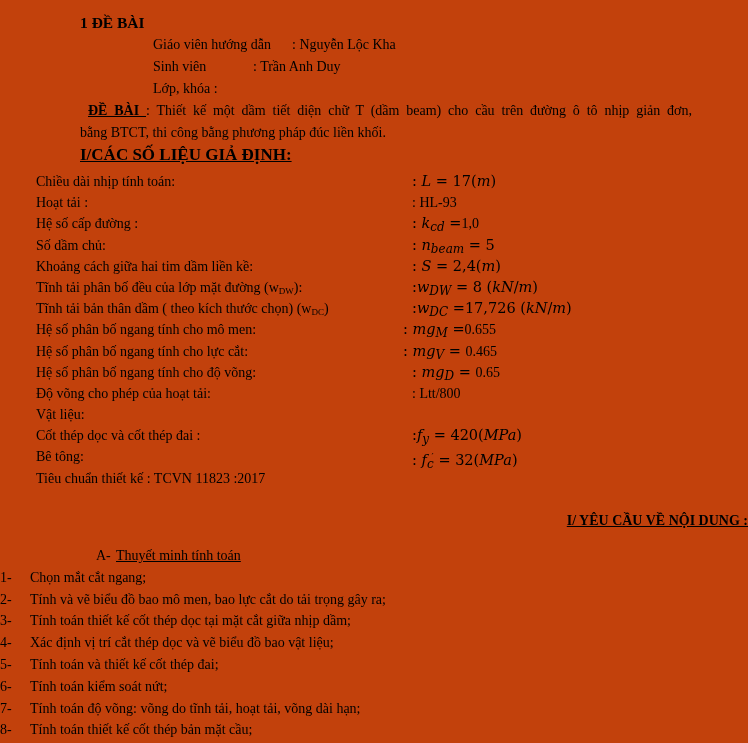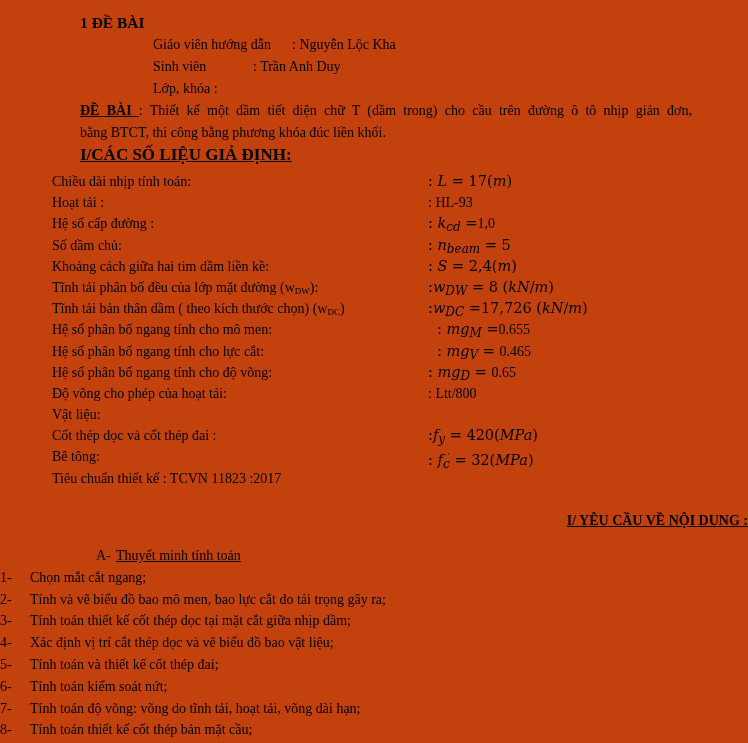--- a/index.html
+++ b/index.html
@@ -18,30 +18,30 @@
   .info{margin:0 8px 0 153px;}
   .info-line{height:22px;line-height:22px;}
   .info-line .ilbl{display:inline-block;}
   .info-line.w1 .ilbl{width:139px;}
   .info-line.w2 .ilbl{width:100px;}
   .para{
     margin:0 0 0 80px;width:612px;line-height:22px;
   }
   .para .pline1{display:block;text-align:justify;text-align-last:justify;}
   .para .pline2{display:block;}
-  .blabel{font-weight:bold;text-decoration:underline;}
+  .blabel{font-weight:bold;text-decoration:underline;margin-left:8px;}
   .h2{
     margin:0 0 0 80px;height:22px;line-height:22px;
     font-weight:bold;text-decoration:underline;font-size:17px;
   }
   .rows{margin-top:5px;}
-  .row{position:relative;height:21.2px;line-height:21.2px;padding-left:52px;}
+  .row{position:relative;height:21.2px;line-height:21.2px;padding-left:36px;}
   .row.ind{}
-  .row .val{position:absolute;left:428px;top:0;white-space:nowrap;}
-  .row.v-left .val{left:437px;}
+  .row .val{position:absolute;left:412px;top:0;white-space:nowrap;}
+  .row.v-left .val{left:403px;}
   .h2b{margin:21px 0 0 36px;height:22px;line-height:22px;font-weight:bold;text-decoration:underline;text-align:right;}
   .parta{margin:13px 0 0 96px;height:22px;line-height:22px;}
   .parta .amark{display:inline-block;width:20px;}
   .parta .atitle{text-decoration:underline;}
   .items{margin:0;}
   .item{height:21.8px;line-height:21.8px;}
   .item .num{display:inline-block;width:30px;}
   
   .seg-p{font-family:"Liberation Serif",serif;}
   .seg-m{font-family:"DejaVu Serif",serif;font-size:14.5px;}
@@ -63,22 +63,22 @@
     </div>
     <div class="info-line w2">
       <span class="ilbl">Sinh viên</span><span>: Trần Anh Duy</span>
     </div>
     <div class="info-line">
       <span class="ilbl">Lớp, khóa :</span>
     </div>
   </div>
 
   <div class="para">
-    <span class="pline1"><span class="blabel">ĐỀ BÀI </span><span>: </span><span>Thiết kế một dầm tiết diện chữ T (dầm trong) cho cầu trên đường ô tô nhịp giản đơn,</span></span>
-    <span class="pline2">bằng BTCT, thi công bằng phương khóa đúc liền khối.</span>
+    <span class="pline1"><span class="blabel">ĐỀ BÀI </span><span>: </span><span>Thiết kế một dầm tiết diện chữ T (dầm beam) cho cầu trên đường ô tô nhịp giản đơn,</span></span>
+    <span class="pline2">bằng BTCT, thi công bằng phương pháp đúc liền khối.</span>
   </div>
 
   <div class="h2">I/CÁC SỐ LIỆU GIẢ ĐỊNH:</div>
 
   <div class="rows">
     <div class="row"><span class="lbl"><span class="seg seg-p">Chiều dài nhịp tính toán:</span></span><span class="val"><span class="seg seg-m">: </span><span class="seg seg-v">L</span><span class="seg seg-m"> = 17(</span><span class="seg seg-v">m</span><span class="seg seg-m">)</span></span></div>
     <div class="row"><span class="lbl"><span class="seg seg-p">Hoạt tải :</span></span><span class="val"><span class="seg seg-p">: HL-93</span></span></div>
     <div class="row"><span class="lbl"><span class="seg seg-p">Hệ số cấp đường :</span></span><span class="val"><span class="seg seg-m">: </span><span class="seg seg-v">k</span><span class="seg seg-b">cd</span><span class="seg seg-m"> =</span><span class="seg seg-p">1,0</span></span></div>
     <div class="row"><span class="lbl"><span class="seg seg-p">Số dầm chủ:</span></span><span class="val"><span class="seg seg-m">: </span><span class="seg seg-v">n</span><span class="seg seg-b">beam</span><span class="seg seg-m"> = 5</span></span></div>
     <div class="row"><span class="lbl"><span class="seg seg-p">Khoảng cách giữa hai tim dầm liền kề:</span></span><span class="val"><span class="seg seg-m">: </span><span class="seg seg-v">S</span><span class="seg seg-m"> = 2,4(</span><span class="seg seg-v">m</span><span class="seg seg-m">)</span></span></div>

